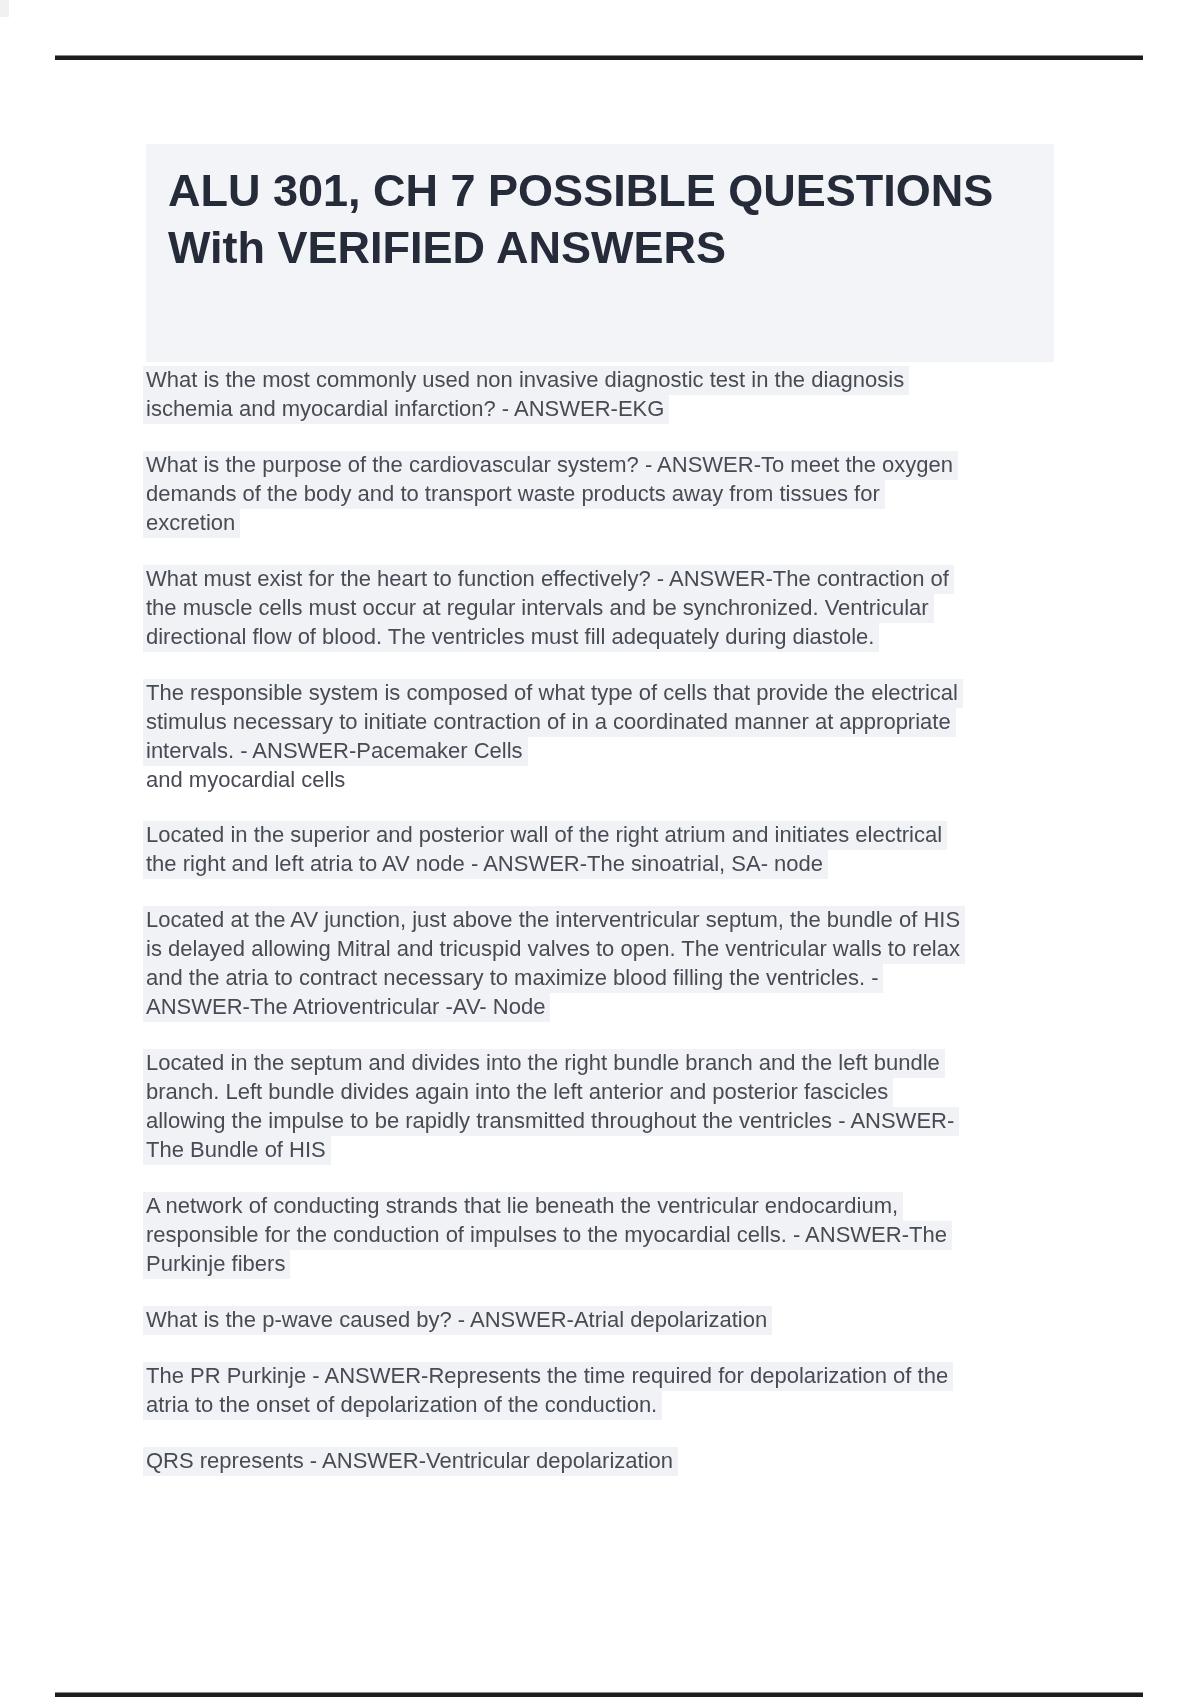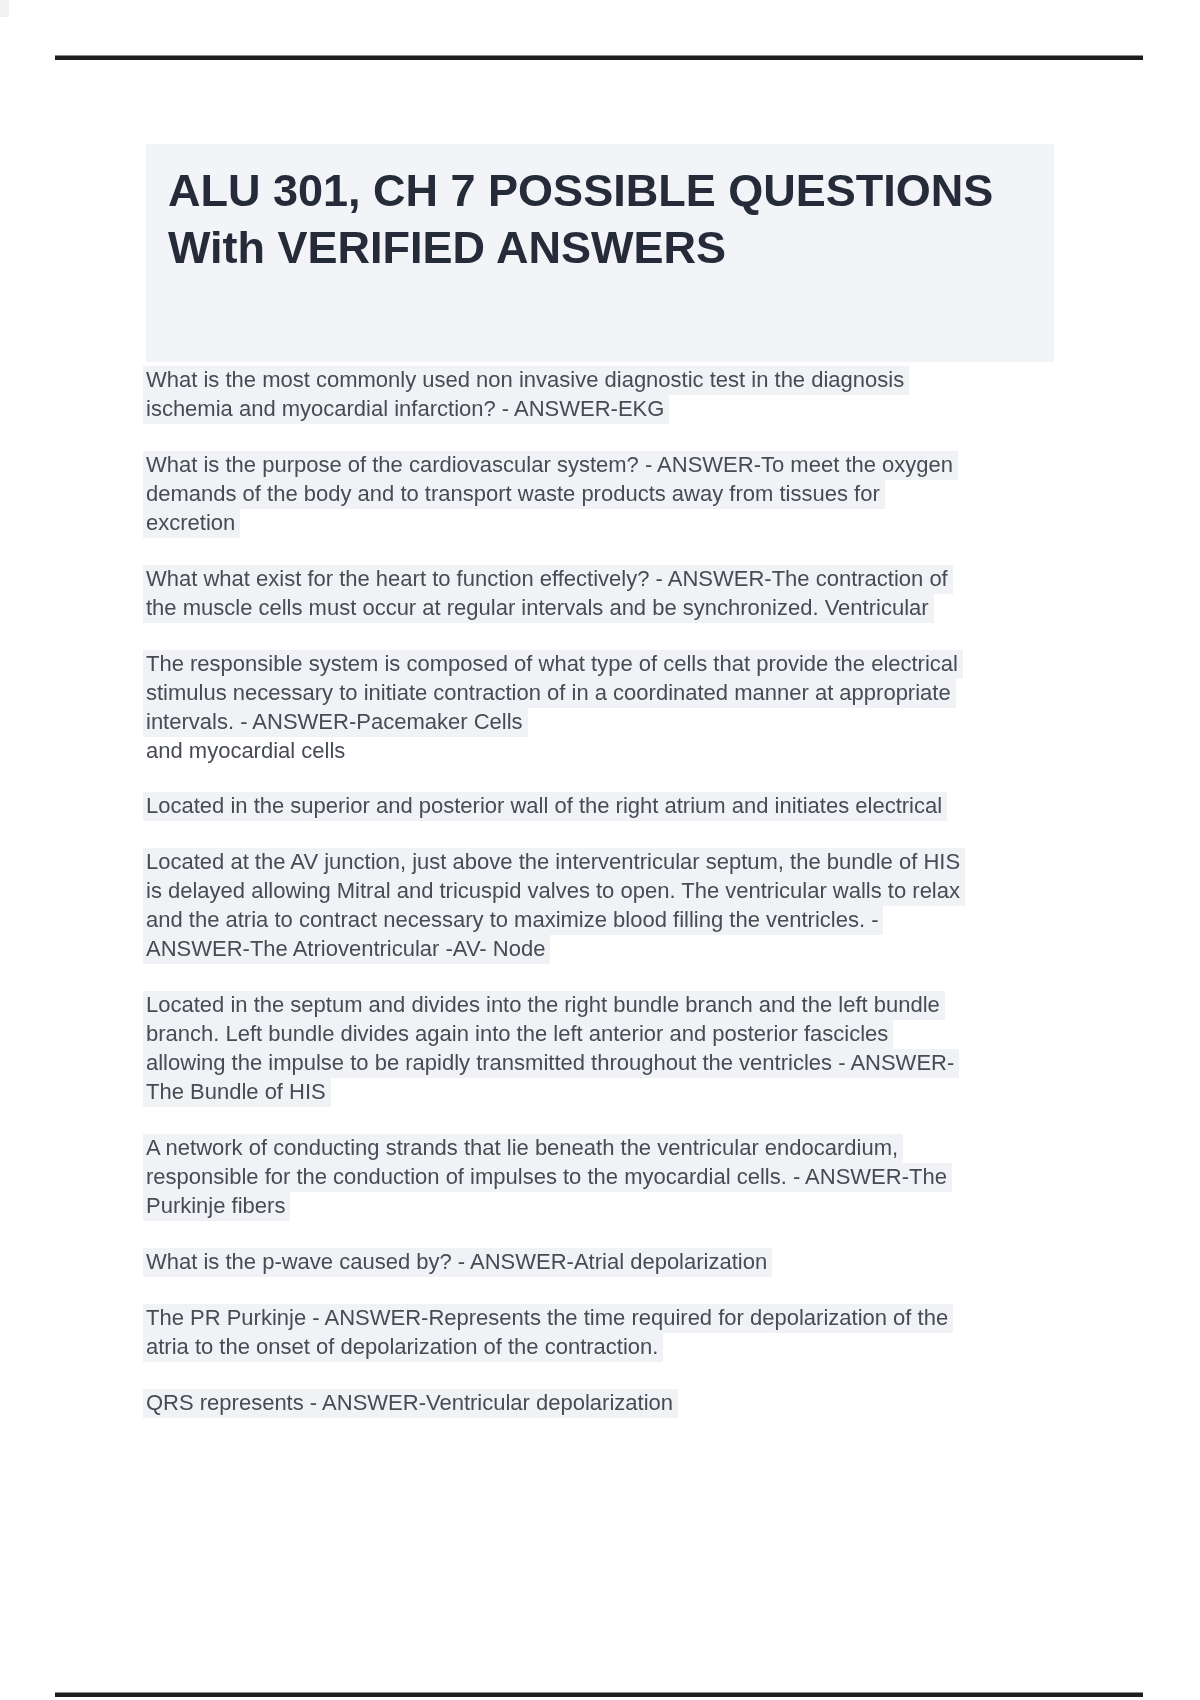--- a/index.html
+++ b/index.html
@@ -71,31 +71,33 @@
     <div class="para">
       <div class="line"><span class="hl">What is the most commonly used non invasive diagnostic test in the diagnosis</span></div>
       <div class="line"><span class="hl">ischemia and myocardial infarction? - ANSWER-EKG</span></div>
     </div>
     <div class="para">
       <div class="line"><span class="hl">What is the purpose of the cardiovascular system? - ANSWER-To meet the oxygen</span></div>
       <div class="line"><span class="hl">demands of the body and to transport waste products away from tissues for</span></div>
       <div class="line"><span class="hl">excretion</span></div>
     </div>
     <div class="para">
-      <div class="line"><span class="hl">What what exist for the heart to function effectively? - ANSWER-The contraction of</span></div>
+      <div class="line"><span class="hl">What must exist for the heart to function effectively? - ANSWER-The contraction of</span></div>
       <div class="line"><span class="hl">the muscle cells must occur at regular intervals and be synchronized. Ventricular</span></div>
+      <div class="line"><span class="hl">directional flow of blood. The ventricles must fill adequately during diastole.</span></div>
     </div>
     <div class="para">
       <div class="line"><span class="hl">The responsible system is composed of what type of cells that provide the electrical</span></div>
       <div class="line"><span class="hl">stimulus necessary to initiate contraction of in a coordinated manner at appropriate</span></div>
       <div class="line"><span class="hl">intervals. - ANSWER-Pacemaker Cells</span></div>
       <div class="line"><span class="plain">and myocardial cells</span></div>
     </div>
     <div class="para">
       <div class="line"><span class="hl">Located in the superior and posterior wall of the right atrium and initiates electrical</span></div>
+      <div class="line"><span class="hl">the right and left atria to AV node - ANSWER-The sinoatrial, SA- node</span></div>
     </div>
     <div class="para">
       <div class="line"><span class="hl">Located at the AV junction, just above the interventricular septum, the bundle of HIS</span></div>
       <div class="line"><span class="hl">is delayed allowing Mitral and tricuspid valves to open. The ventricular walls to relax</span></div>
       <div class="line"><span class="hl">and the atria to contract necessary to maximize blood filling the ventricles. -</span></div>
       <div class="line"><span class="hl">ANSWER-The Atrioventricular -AV- Node</span></div>
     </div>
     <div class="para">
       <div class="line"><span class="hl">Located in the septum and divides into the right bundle branch and the left bundle</span></div>
       <div class="line"><span class="hl">branch. Left bundle divides again into the left anterior and posterior fascicles</span></div>
@@ -105,20 +107,20 @@
     <div class="para">
       <div class="line"><span class="hl">A network of conducting strands that lie beneath the ventricular endocardium,</span></div>
       <div class="line"><span class="hl">responsible for the conduction of impulses to the myocardial cells. - ANSWER-The</span></div>
       <div class="line"><span class="hl">Purkinje fibers</span></div>
     </div>
     <div class="para">
       <div class="line"><span class="hl">What is the p-wave caused by? - ANSWER-Atrial depolarization</span></div>
     </div>
     <div class="para">
       <div class="line"><span class="hl">The PR Purkinje - ANSWER-Represents the time required for depolarization of the</span></div>
-      <div class="line"><span class="hl">atria to the onset of depolarization of the contraction.</span></div>
+      <div class="line"><span class="hl">atria to the onset of depolarization of the conduction.</span></div>
     </div>
     <div class="para">
       <div class="line"><span class="hl">QRS represents - ANSWER-Ventricular depolarization</span></div>
     </div>
   </div>
 
 <div class="rule rule-bottom"></div>
 
 </body></html>

